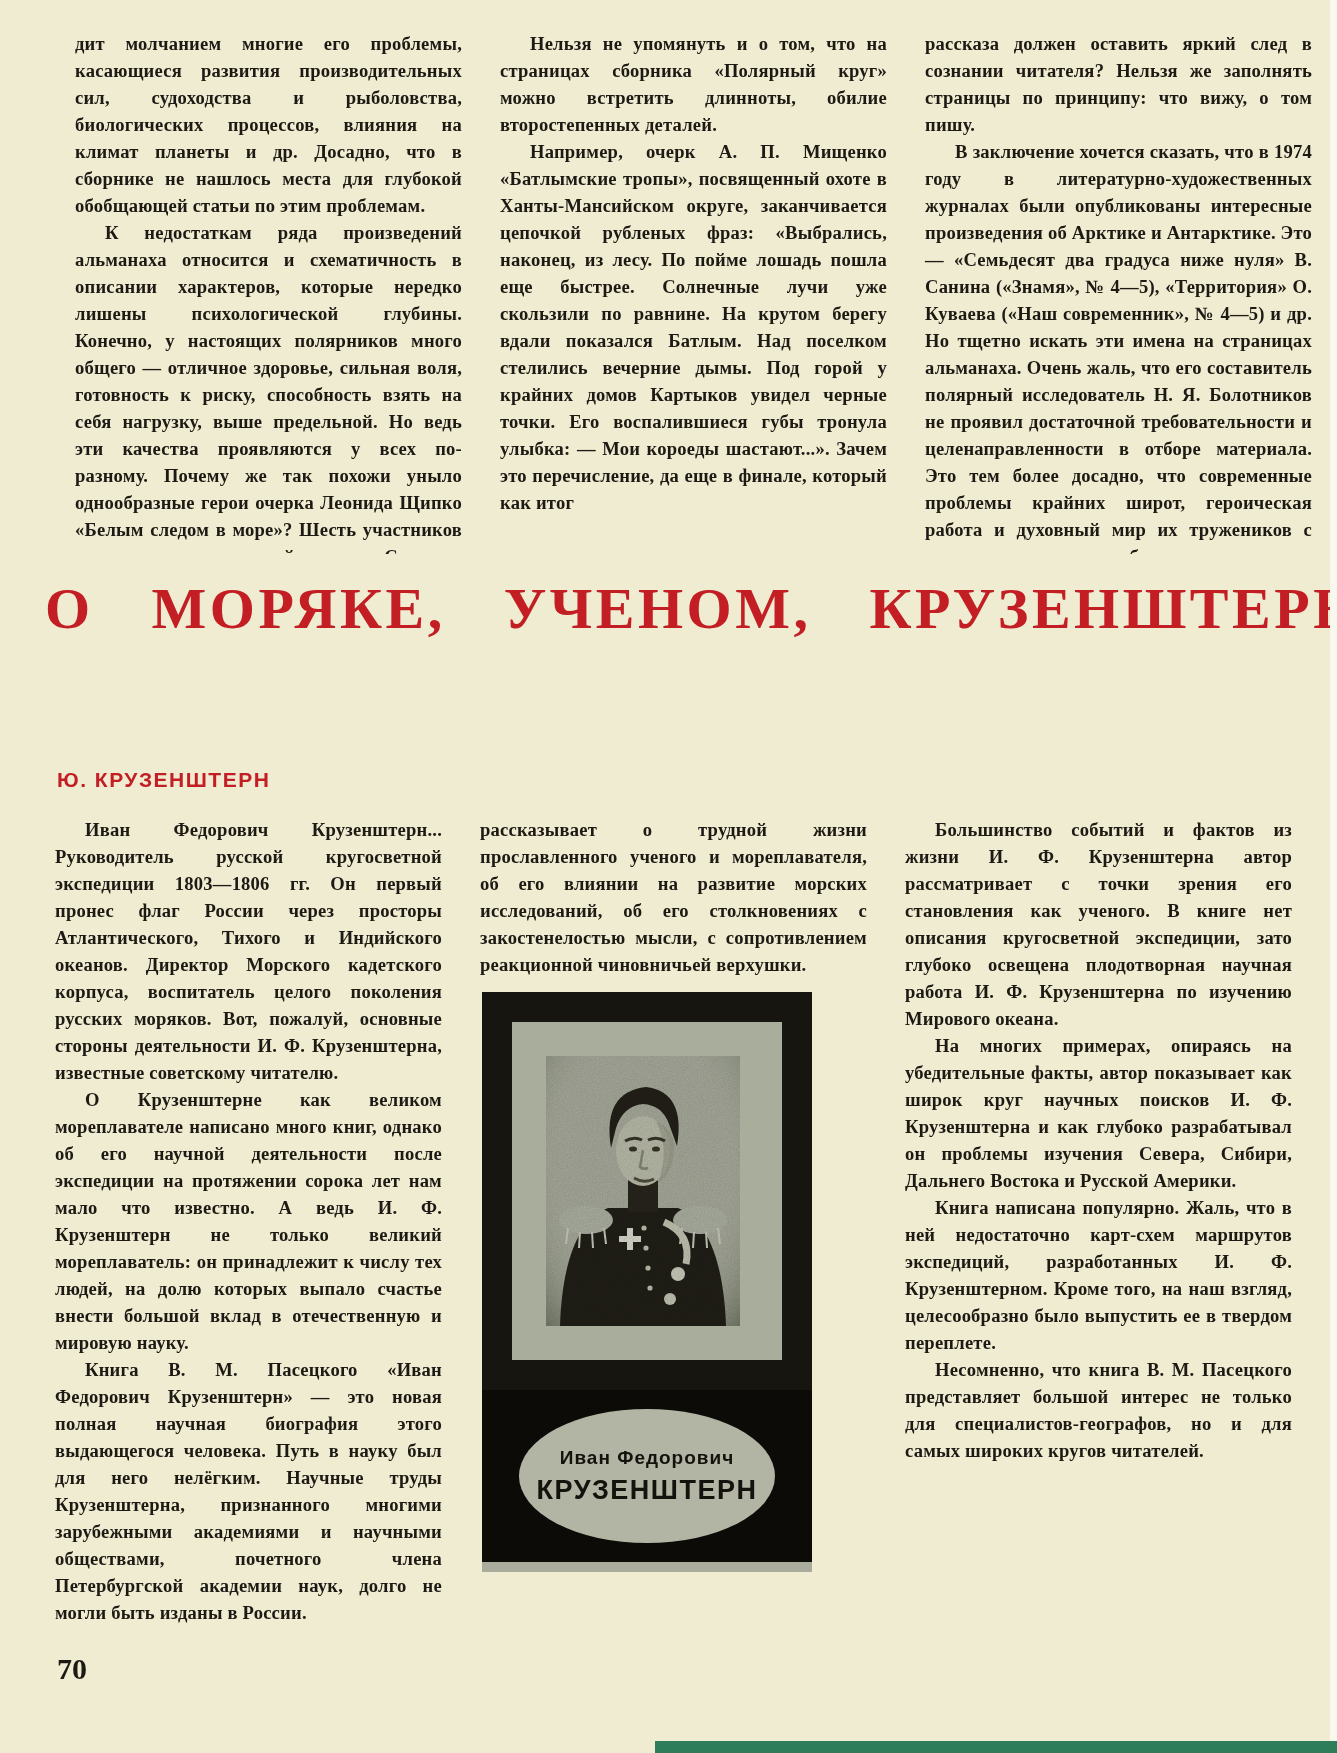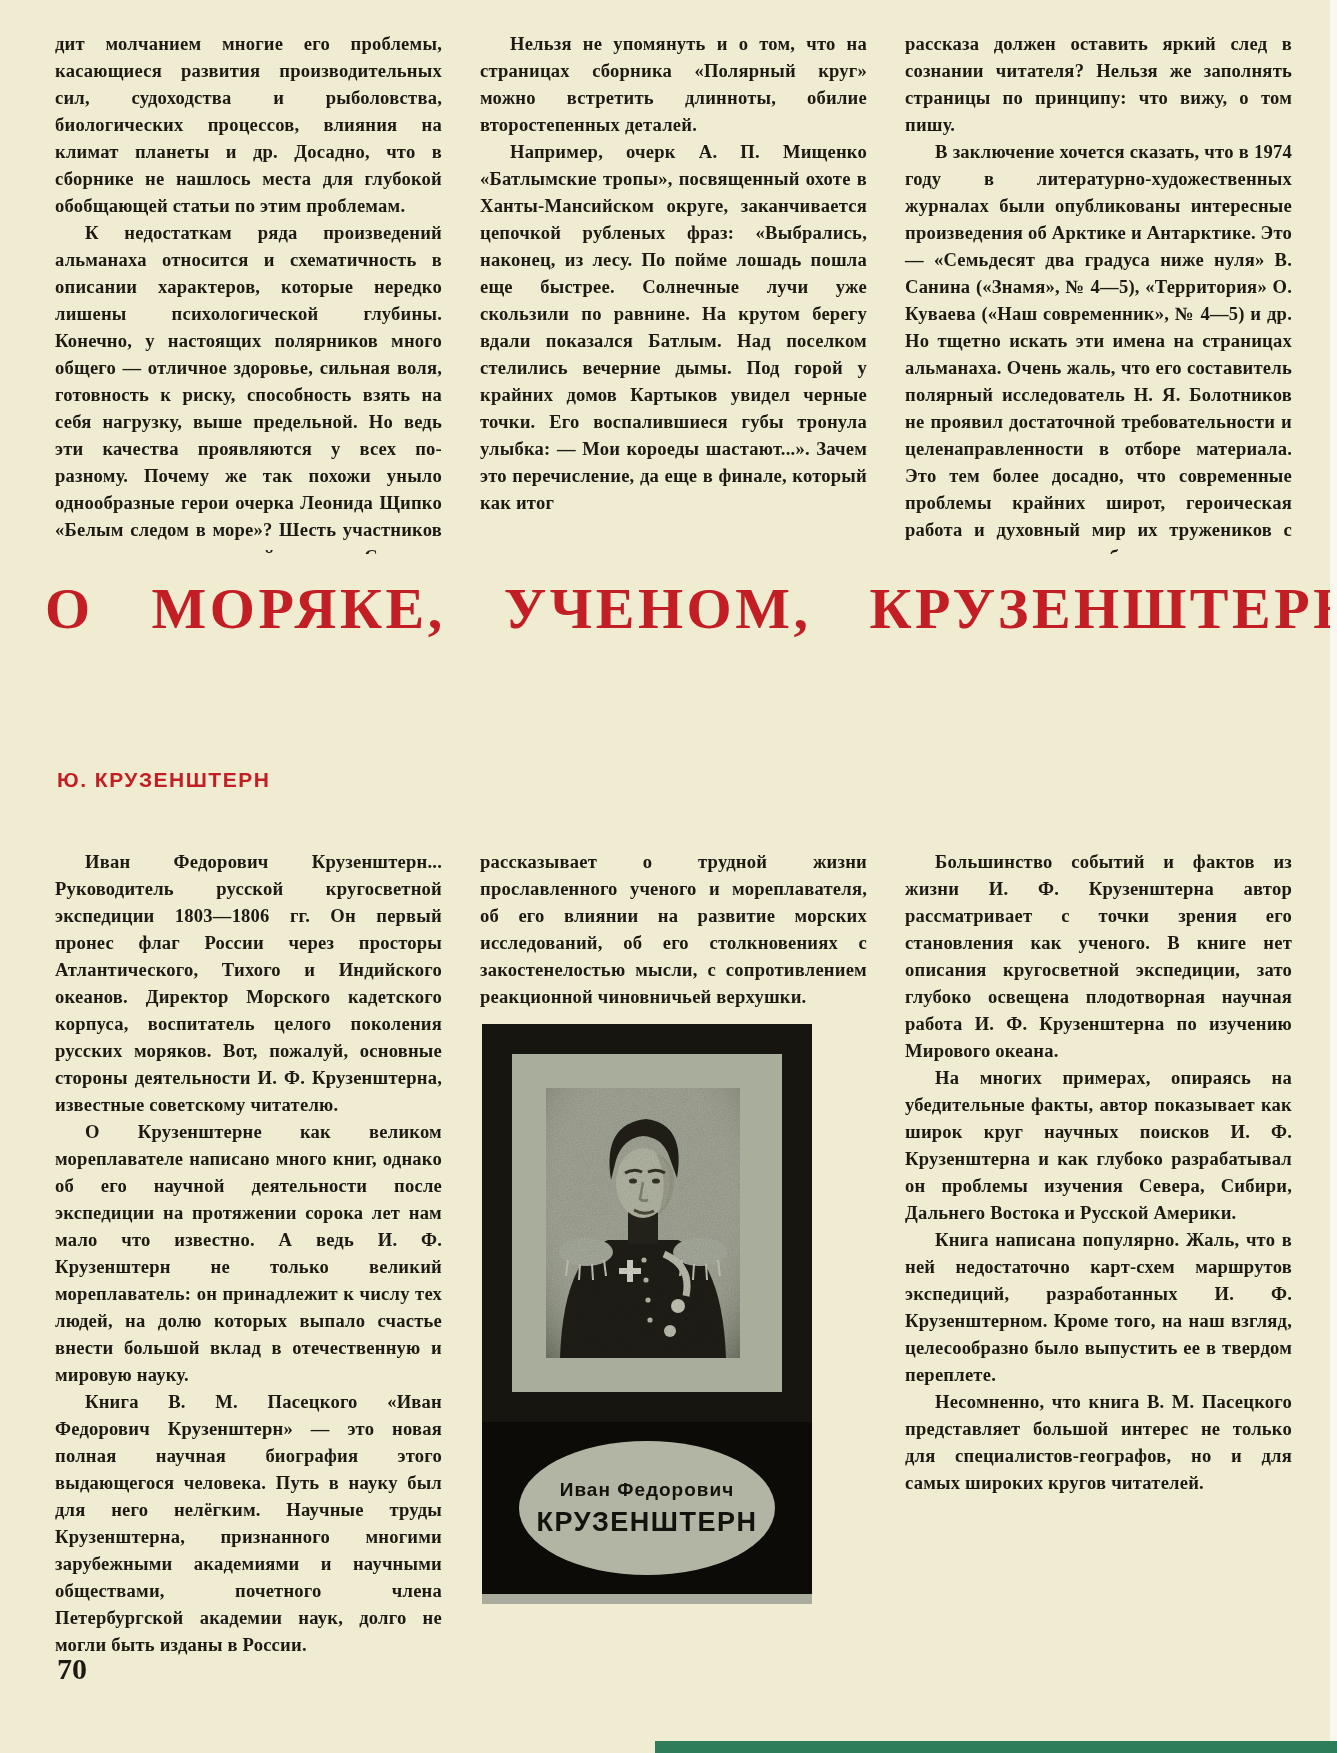--- a/index.html
+++ b/index.html
@@ -1,22 +1,22 @@
 <!DOCTYPE html>
 <html lang="ru" style="--paper: #f0ecd2; --ink: #1d1a14; --accent: #c21e24; --strip: #2d7c5a;"><head>
 <meta charset="utf-8">
 <style>
   html,body{margin:0;padding:0;}
   body{width:1337px;height:1753px;background:#e8e4cc;font-family:"Liberation Serif",serif;}
   .page{position:relative;width:1337px;height:1753px;background:var(--paper,#f0ecd2);overflow:hidden;}
 
   
   .cols{position:absolute;left:55px;width:1237px;display:flex;justify-content:space-between;}
-  .top-cols{top:30px;height:524px;overflow:hidden;}
-  .bottom-cols{top:848px;height:860px;}
+  .top-cols{top:30px;height:524px;overflow:hidden;margin-left:20px;}
+  .bottom-cols{top:816px;height:860px;}
   .col{width:387px;color:var(--ink,#1d1a14);}
   .para{margin:0;font:bold 18.6px/27px "Liberation Serif",serif;text-align:justify;text-indent:30px;letter-spacing:.2px;}
   .para.cont{text-indent:0;}
 
   
   .headline{position:absolute;left:45px;top:578px;width:1250px;margin:0;font:bold 58px/62px "Liberation Serif",serif;color:var(--accent,#c21e24);letter-spacing:3.5px;word-spacing:40px;white-space:nowrap;}
   .author{position:absolute;left:57px;top:768px;font:bold 21px "Liberation Sans",sans-serif;color:var(--accent,#c21e24);letter-spacing:1.5px;}
 
   
   .book-cover{margin:14px 0 0 2px;width:330px;border-bottom:10px solid #a9ac9c;background:#0f172a;}

